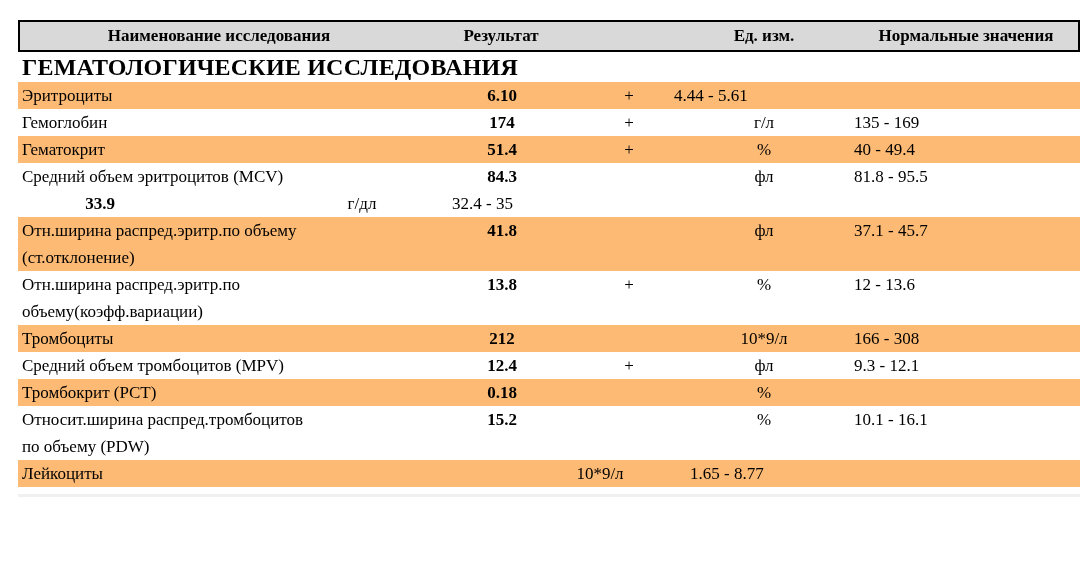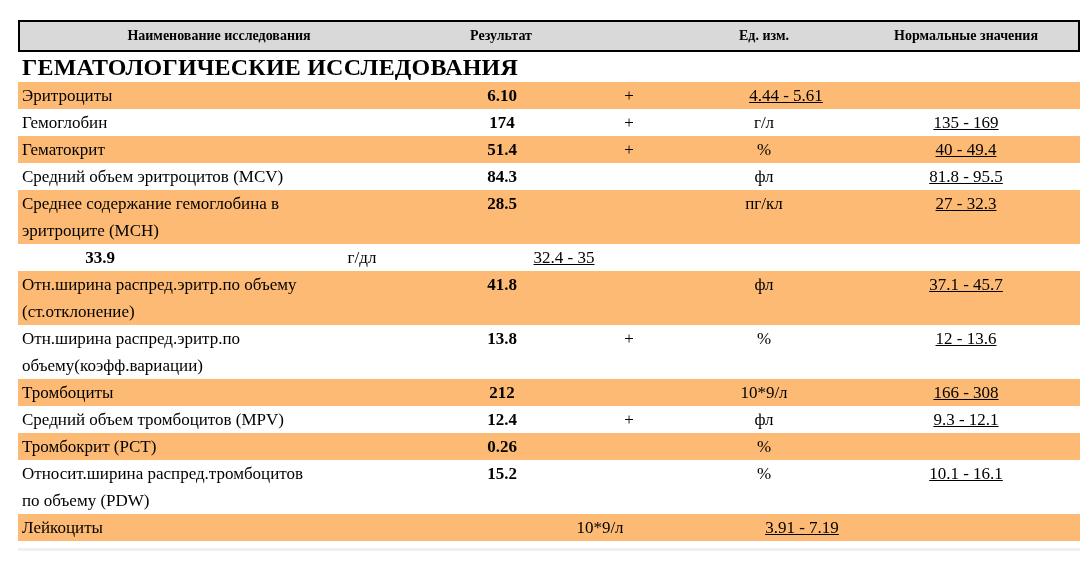--- a/index.html
+++ b/index.html
@@ -25,21 +25,21 @@
   
   .thead {
     display: flex;
     box-sizing: border-box;
     width: 100%;
     height: 32px;
     background: #d9d9d9;
     border: 2px solid #000000;
     align-items: center;
     font-weight: bold;
-    font-size: 14px;
+    font-size: 17px;
   }
   .thead .hc { text-align: center; }
   .hc-name   { width: 398px; }
   .hc-result { width: 166px; }
   .hc-flag   { width: 90px;  }
   .hc-units  { width: 180px; }
   .hc-normal { width: 224px; }
   
   .section-title {
     height: 30px;
@@ -73,22 +73,21 @@
   .c-flag {
     width: 90px;
     text-align: center;
   }
   .c-units {
     width: 180px;
     text-align: center;
   }
   .c-normal {
     width: 224px;
-    text-align: center;
-    text-decoration: underline;
+    text-align: left;
   }
   .bottom-rule {
     margin-top: 7px;
     width: 100%;
     height: 3px;
     background: #f0f0f0;
   }
 </style>
 </head>
 <body>
@@ -127,28 +126,20 @@
     <div class="c c-units">%</div>
     <div class="c c-normal">40 - 49.4</div>
   </div>
         <div class="row">
     <div class="c c-name">Средний объем эритроцитов (MCV)</div>
     <div class="c c-result">84.3</div>
     <div class="c c-flag"></div>
     <div class="c c-units">фл</div>
     <div class="c c-normal">81.8 - 95.5</div>
   </div>
-        <div class="row shaded">
-    <div class="c c-name">Среднее содержание гемоглобина в
-эритроците (MCH)</div>
-    <div class="c c-result">28.5</div>
-    <div class="c c-flag"></div>
-    <div class="c c-units">пг/кл</div>
-    <div class="c c-normal">27 - 32.3</div>
-  </div>
         <div class="row">
     <div class="c c-result">33.9</div>
     <div class="c c-flag"></div>
     <div class="c c-units">г/дл</div>
     <div class="c c-normal">32.4 - 35</div>
   </div>
         <div class="row shaded">
     <div class="c c-name">Отн.ширина распред.эритр.по объему
 (ст.отклонение)</div>
     <div class="c c-result">41.8</div>
@@ -173,35 +164,35 @@
   </div>
         <div class="row">
     <div class="c c-name">Средний объем тромбоцитов (MPV)</div>
     <div class="c c-result">12.4</div>
     <div class="c c-flag">+</div>
     <div class="c c-units">фл</div>
     <div class="c c-normal">9.3 - 12.1</div>
   </div>
         <div class="row shaded">
     <div class="c c-name">Тромбокрит (PCT)</div>
-    <div class="c c-result">0.26</div>
+    <div class="c c-result">0.18</div>
     <div class="c c-flag"></div>
     <div class="c c-units">%</div>
   </div>
         <div class="row">
     <div class="c c-name">Относит.ширина распред.тромбоцитов
 по объему (PDW)</div>
     <div class="c c-result">15.2</div>
     <div class="c c-flag"></div>
     <div class="c c-units">%</div>
     <div class="c c-normal">10.1 - 16.1</div>
   </div>
         <div class="row shaded">
     <div class="c c-name">Лейкоциты</div>
     <div class="c c-flag"></div>
     <div class="c c-units">10*9/л</div>
-    <div class="c c-normal">3.91 - 7.19</div>
+    <div class="c c-normal">1.65 - 8.77</div>
   </div>
       </div>
 
     <div class="bottom-rule"></div>
   </div>
 </div>
 
 </body></html>

